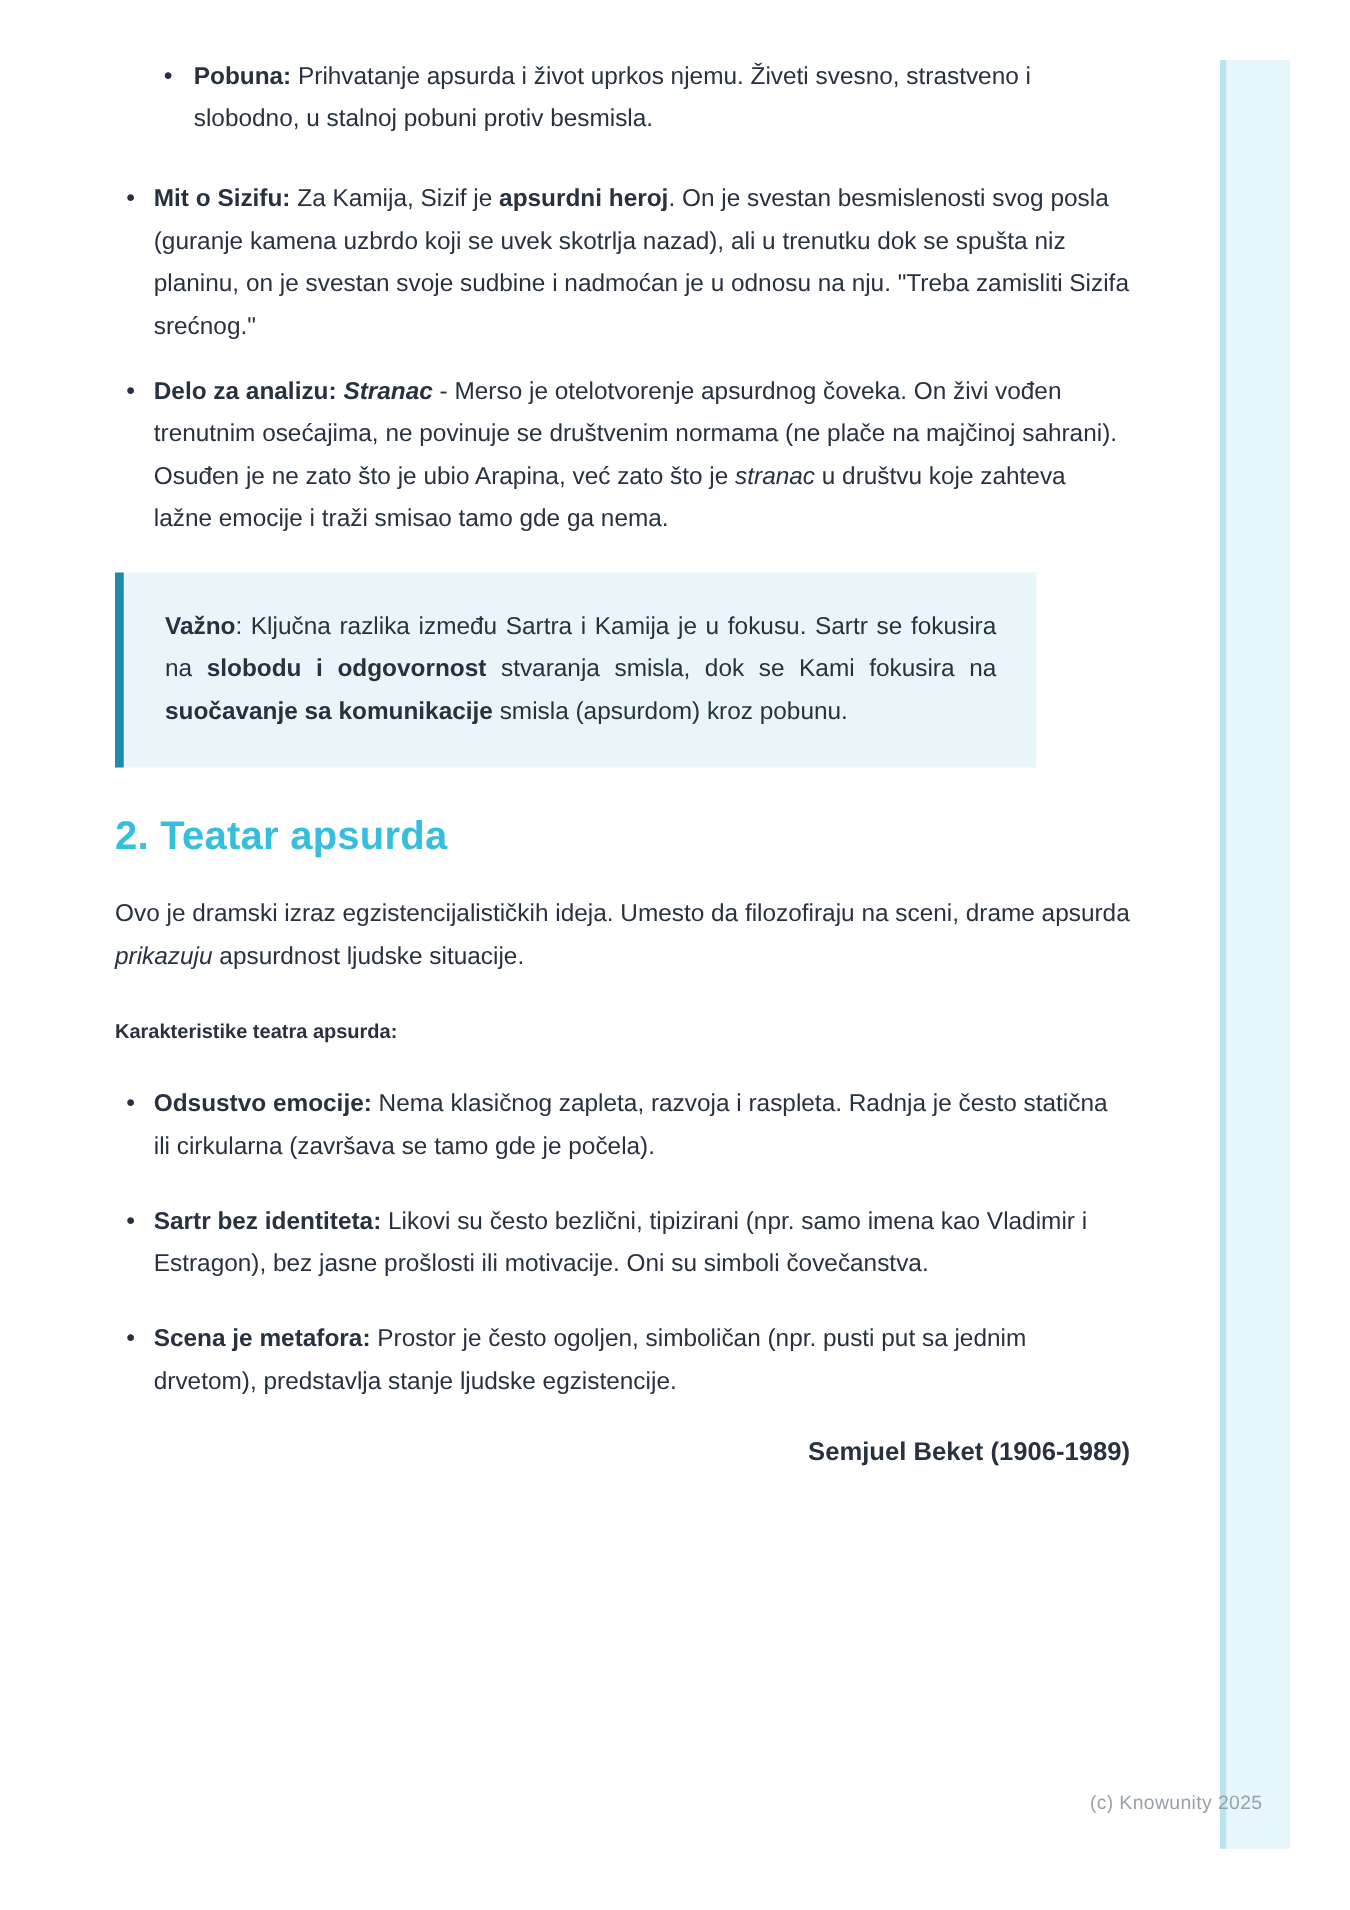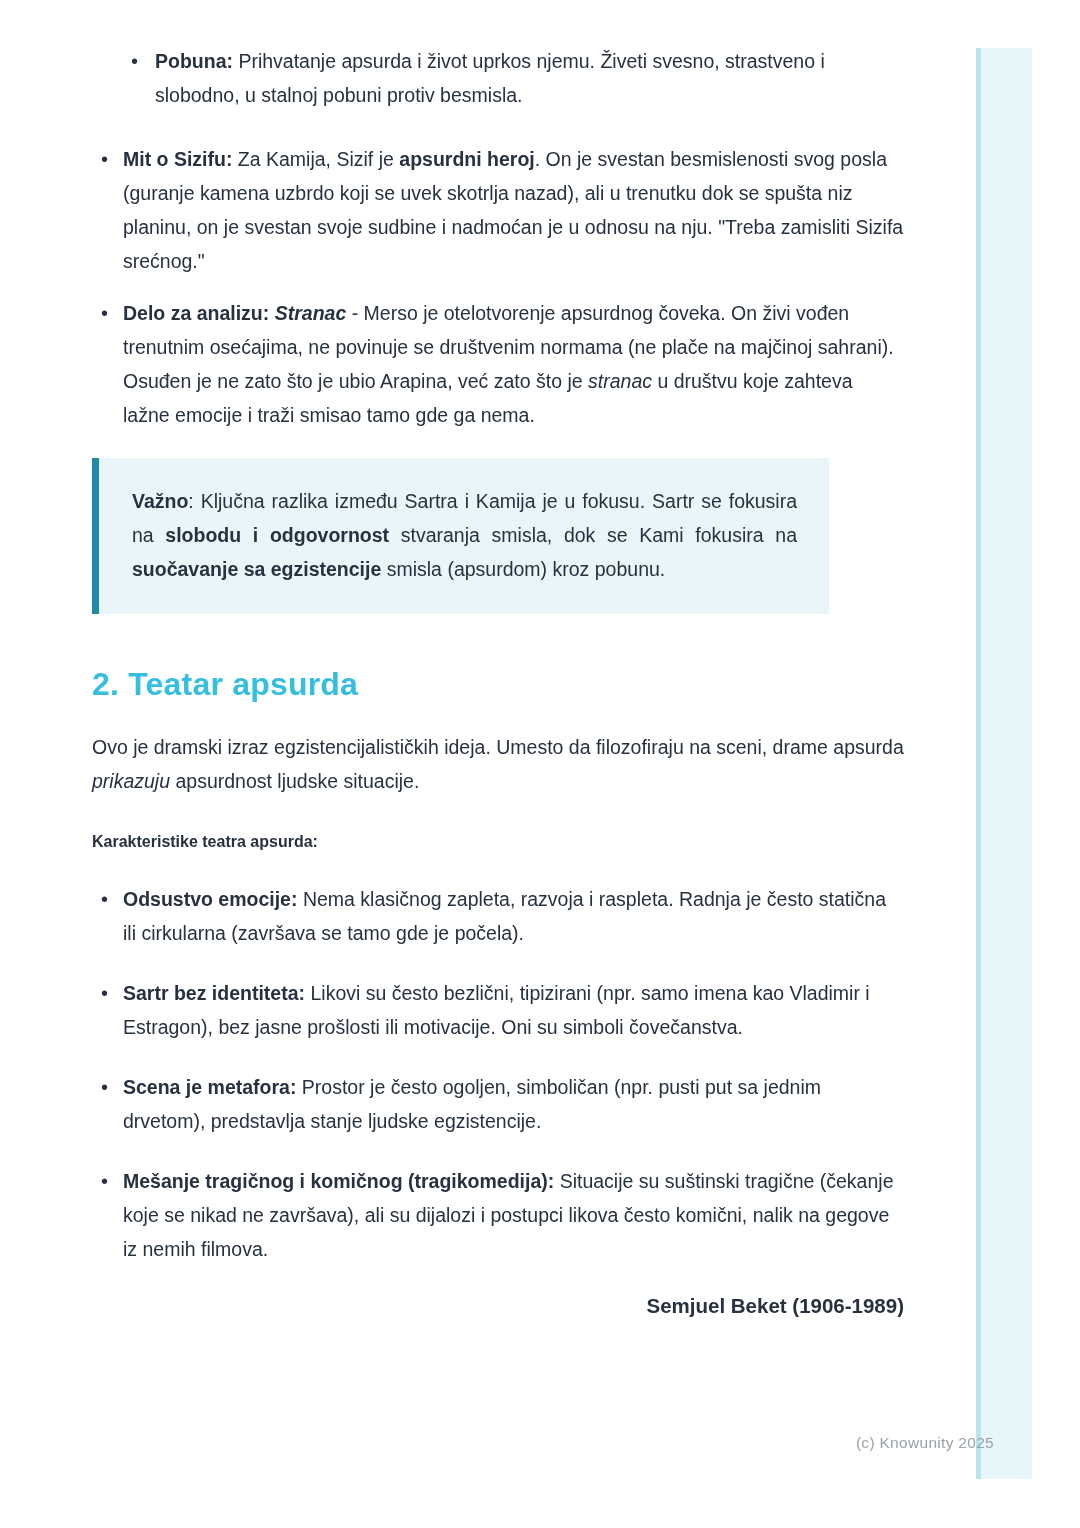--- a/index.html
+++ b/index.html
@@ -69,21 +69,21 @@
     background: var(--callout-bg);
     border-left: 7px solid var(--callout-border);
     padding: 26px 32px 28px 33px;
   }
   .callout-text {
     font-size: 19.5px;
     line-height: 34px;
     text-align: justify;
   }
   .section-heading {
-    margin: 52px 0 0 0;
+    margin: 36px 0 0 0;
     font-size: 32px;
     line-height: 36px;
     font-weight: 700;
     color: var(--accent);
     letter-spacing: 0.2px;
   }
   .intro {
     margin: 28px 0 0 0;
     font-size: 19.5px;
     line-height: 34px;
@@ -97,21 +97,21 @@
   .blist.gap-lg { margin-top: 26px; }
   .author {
     margin: 8px 0 0 0;
     font-size: 20.5px;
     line-height: 28px;
     font-weight: 700;
     text-align: right;
   }
   .copyright {
     position: absolute;
-    top: 1434px; right: 86px;
+    top: 1434px; right: 70px;
     font-size: 15.5px;
     color: var(--muted-text);
     letter-spacing: 0.3px;
   }
 </style>
 </head>
 <body>
 
 <div class="page">
 
@@ -122,34 +122,33 @@
     <ul class="blist nested">
       <li class="bitem"><span style="font-weight: 700;">Pobuna: </span><span>Prihvatanje apsurda i život uprkos njemu. Živeti svesno, strastveno i slobodno, u stalnoj pobuni protiv besmisla.</span></li>
     </ul>
 
     <ul class="blist">
       <li class="bitem"><span style="font-weight: 700;">Mit o Sizifu: </span><span>Za Kamija, Sizif je </span><span style="font-weight: 700;">apsurdni heroj</span><span>. On je svestan besmislenosti svog posla (guranje kamena uzbrdo koji se uvek skotrlja nazad), ali u trenutku dok se spušta niz planinu, on je svestan svoje sudbine i nadmoćan je u odnosu na nju. "Treba zamisliti Sizifa srećnog."</span></li>
       <li class="bitem"><span style="font-weight: 700;">Delo za analizu: </span><span style="font-weight: 700; font-style: italic;">Stranac</span><span> - Merso je otelotvorenje apsurdnog čoveka. On živi vođen trenutnim osećajima, ne povinuje se društvenim normama (ne plače na majčinoj sahrani). Osuđen je ne zato što je ubio Arapina, već zato što je </span><span style="font-style: italic;">stranac</span><span> u društvu koje zahteva lažne emocije i traži smisao tamo gde ga nema.</span></li>
     </ul>
 
     <aside class="callout">
-      <div class="callout-text"><span style="font-weight: 700;">Važno</span><span>: Ključna razlika između Sartra i Kamija je u fokusu. Sartr se fokusira na </span><span style="font-weight: 700;">slobodu i odgovornost</span><span> stvaranja smisla, dok se Kami fokusira na </span><span style="font-weight: 700;">suočavanje sa egzistencije</span><span> smisla (apsurdom) kroz pobunu.</span></div>
+      <div class="callout-text"><span style="font-weight: 700;">Važno</span><span>: Ključna razlika između Sartra i Kamija je u fokusu. Sartr se fokusira na </span><span style="font-weight: 700;">slobodu i odgovornost</span><span> stvaranja smisla, dok se Kami fokusira na </span><span style="font-weight: 700;">suočavanje sa komunikacije</span><span> smisla (apsurdom) kroz pobunu.</span></div>
     </aside>
 
     <h2 class="section-heading">2. Teatar apsurda</h2>
 
     <p class="intro"><span>Ovo je dramski izraz egzistencijalističkih ideja. Umesto da filozofiraju na sceni, drame apsurda </span><span style="font-style: italic;">prikazuju</span><span> apsurdnost ljudske situacije.</span></p>
 
     <h3 class="subheading">Karakteristike teatra apsurda:</h3>
 
     <ul class="blist gap-lg">
       <li class="bitem"><span style="font-weight: 700;">Odsustvo emocije: </span><span>Nema klasičnog zapleta, razvoja i raspleta. Radnja je često statična ili cirkularna (završava se tamo gde je počela).</span></li>
       <li class="bitem"><span style="font-weight: 700;">Sartr bez identiteta: </span><span>Likovi su često bezlični, tipizirani (npr. samo imena kao Vladimir i Estragon), bez jasne prošlosti ili motivacije. Oni su simboli čovečanstva.</span></li>
       <li class="bitem"><span style="font-weight: 700;">Scena je metafora: </span><span>Prostor je često ogoljen, simboličan (npr. pusti put sa jednim drvetom), predstavlja stanje ljudske egzistencije.</span></li>
-      <li class="bitem"><span style="font-weight: 700;">Mešanje tragičnog i komičnog (tragikomedija): </span><span>Situacije su suštinski tragične (čekanje koje se nikad ne završava), ali su dijalozi i postupci likova često komični, nalik na gegove iz nemih filmova.</span></li>
     </ul>
 
     <h3 class="author">Semjuel Beket (1906-1989)</h3>
 
   </main>
 
   <div class="copyright">(c) Knowunity 2025</div>
 
 </div>
 

